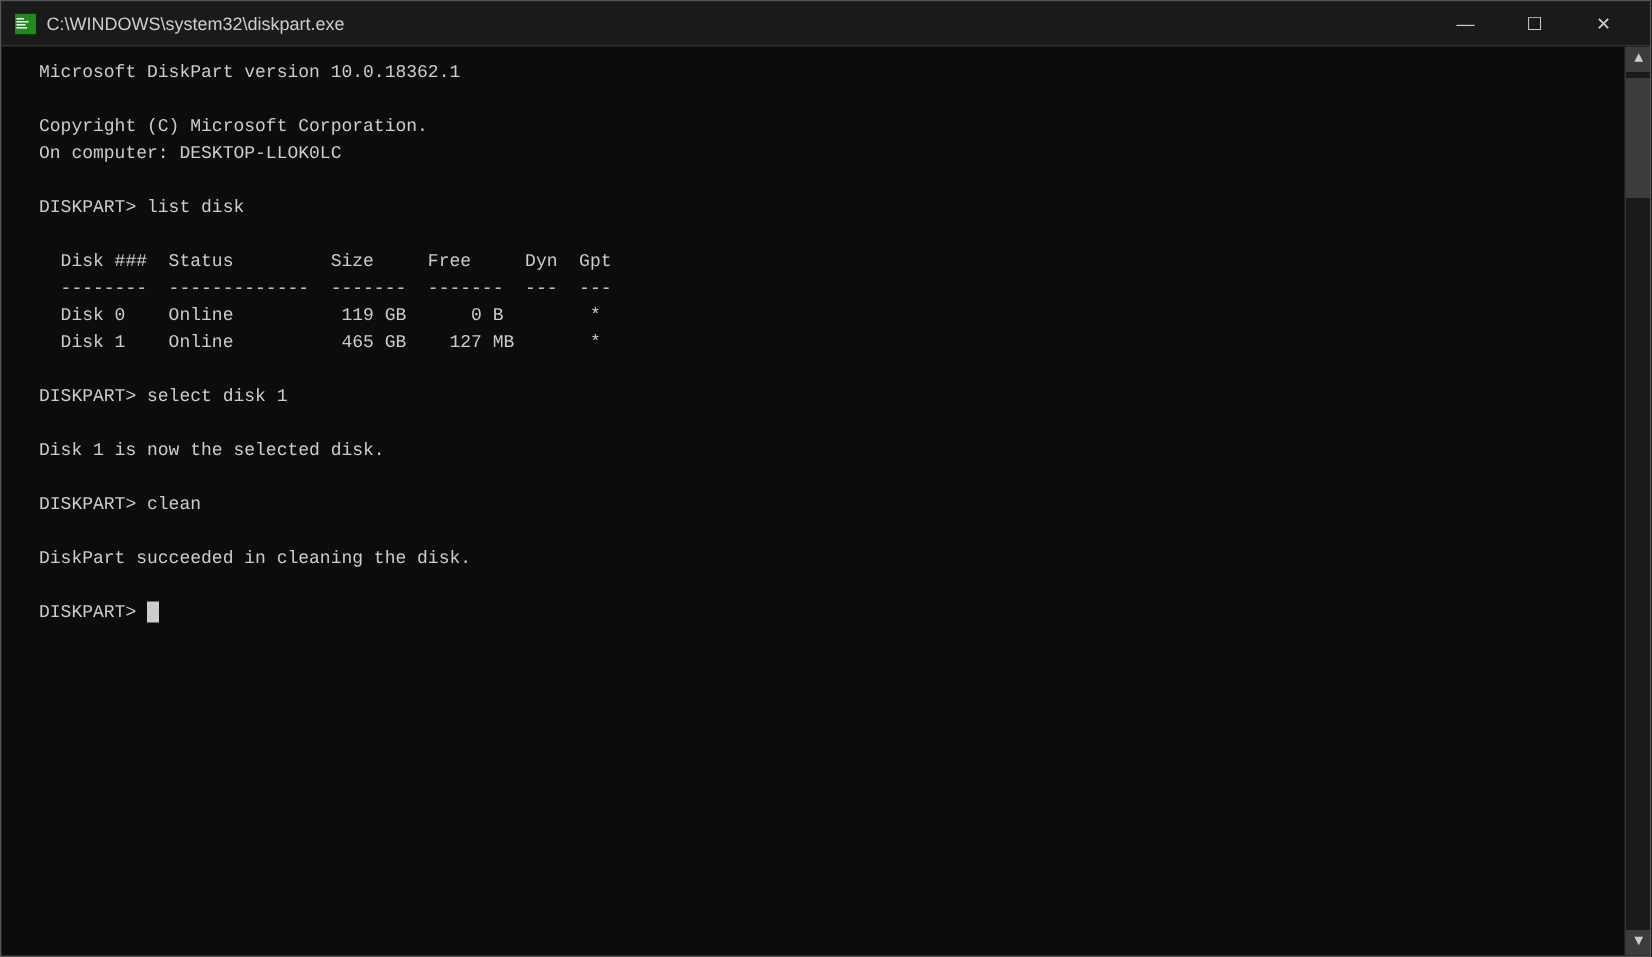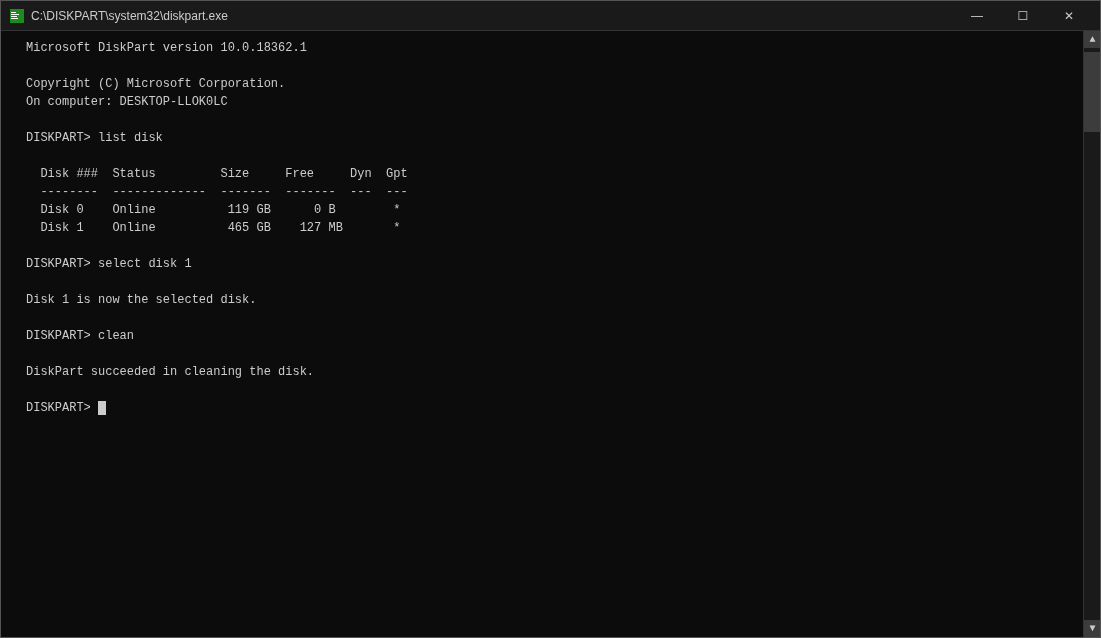--- a/index.html
+++ b/index.html
@@ -140,21 +140,21 @@
   <div class="title-bar">
     <div class="title-bar-icon">
       <svg viewBox="0 0 14 14" xmlns="http://www.w3.org/2000/svg">
         <rect width="14" height="14" fill="#1e8b1e"></rect>
         <rect x="1" y="3" width="5" height="1" fill="#fff"></rect>
         <rect x="1" y="5" width="8" height="1" fill="#fff"></rect>
         <rect x="1" y="7" width="6" height="1" fill="#fff"></rect>
         <rect x="1" y="9" width="7" height="1" fill="#fff"></rect>
       </svg>
     </div>
-    <span class="title-bar-text">C:\DISKPART\system32\diskpart.exe</span>
+    <span class="title-bar-text">C:\WINDOWS\system32\diskpart.exe</span>
     <div class="title-bar-controls">
       <button class="title-btn">—</button>
       <button class="title-btn">☐</button>
       <button class="title-btn close-btn">✕</button>
     </div>
   </div>
 
   <div class="window-content">
     <div class="terminal" id="terminal-content">Microsoft DiskPart version 10.0.18362.1
 

